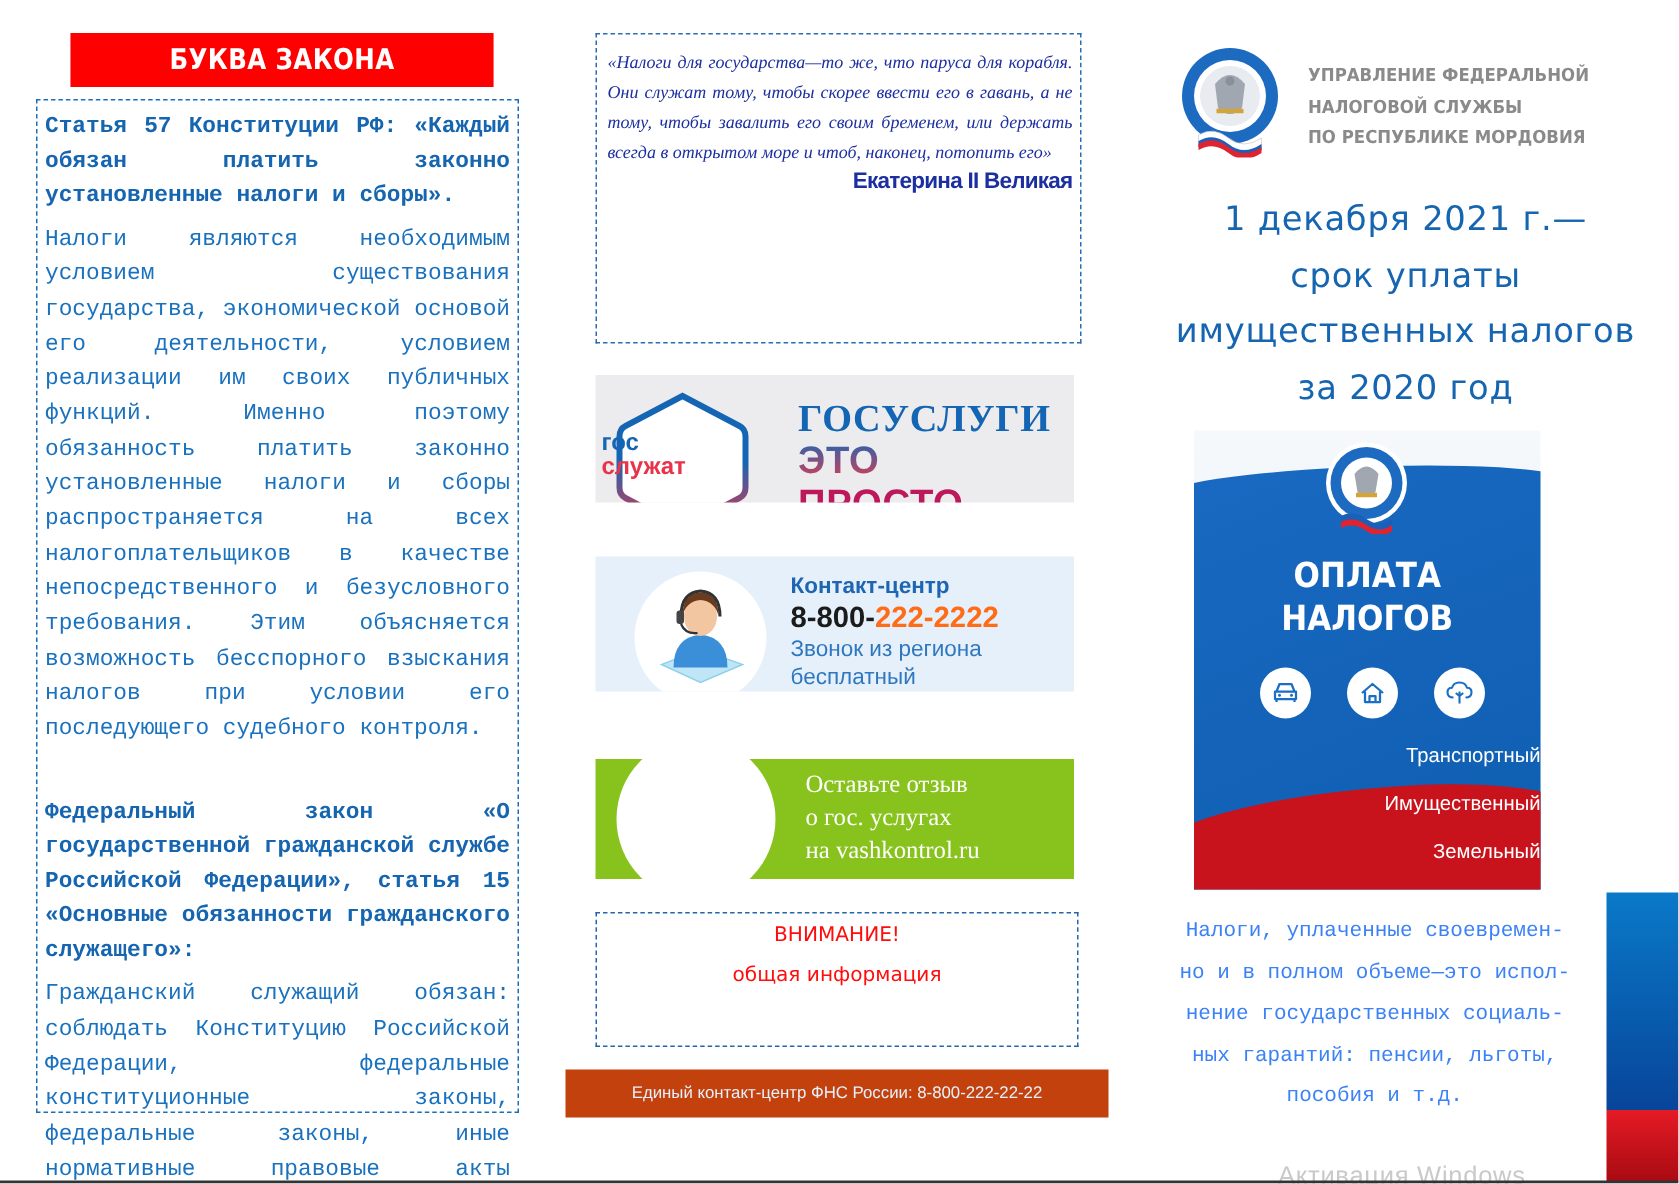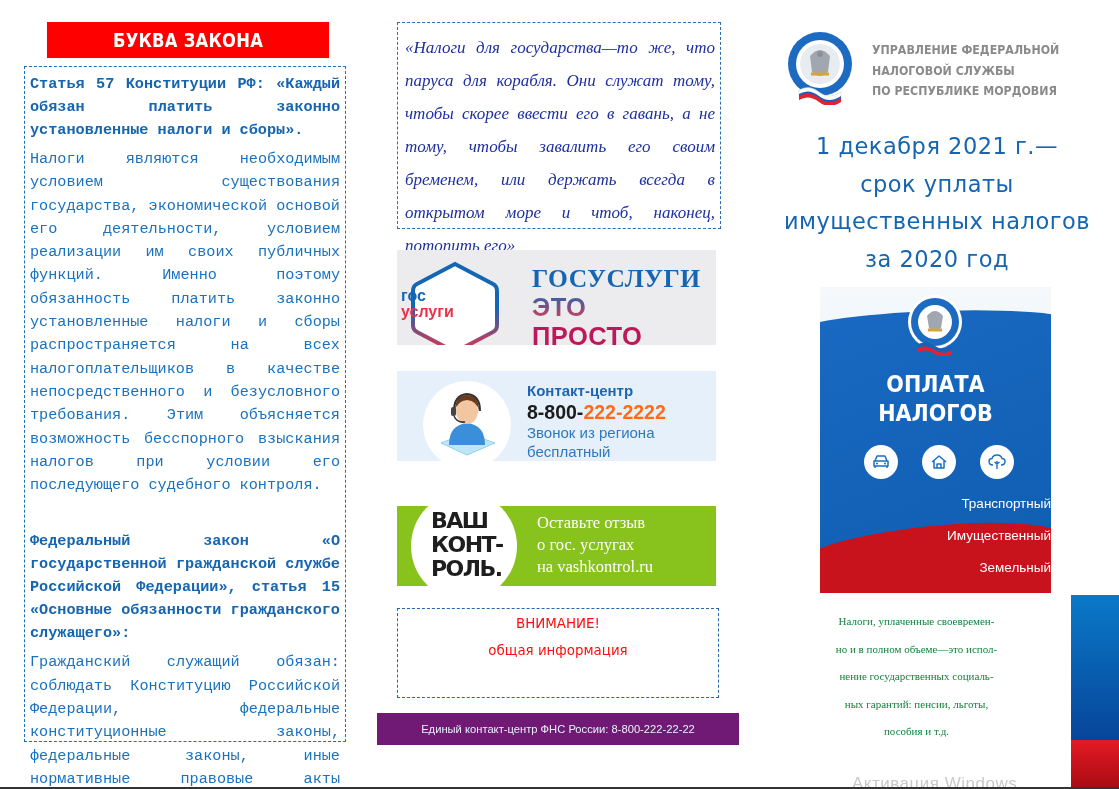--- a/index.html
+++ b/index.html
@@ -23,28 +23,28 @@
     .law-box .h { font-weight: bold; font-size: 15.2px; line-height: 23px; color: #1565b0; }
     .law-box .p { font-size: 15.2px; line-height: 23.3px; margin-top: 6px; }
     .law-box .h2 { margin-top: 33px; }
 
     
     .quote-box {
       position: absolute; left: 397px; top: 22px; width: 324px; height: 207px;
       border: 1.2px dashed #2a6db5; padding: 8px 5px 0 7px;
       font-family: "Liberation Serif", serif; font-style: italic; color: #1c2fa0;
     }
-    .quote-text { font-size: 17px; line-height: 33px; text-align: justify; }
+    .quote-text { font-size: 12px; line-height: 20px; text-align: justify; }
     .quote-author {
       text-align: right; font-family: "Liberation Sans", sans-serif; font-style: normal;
       font-weight: bold; font-size: 15px; color: #1c2fa0; margin-top: 1px; letter-spacing: -0.5px;
     }
 
     .banner { position: absolute; left: 397px; width: 319px; overflow: hidden; }
-    .gos { top: 250px; height: 95px; background: #ecebed; }
+    .gos { top: 250px; height: 85px; background: #ecebed; }
     .gos-hex {
       position: absolute; left: 8px; top: 8px; width: 100px; height: 100px;
     }
     .gos-logo-txt {
       position: absolute; left: 4px; top: 38px; font-weight: bold; font-size: 16px;
       line-height: 16px;
     }
     .gos-logo-txt .a { color: #1466b4; display: block; }
     .gos-logo-txt .b { color: #e8334a; display: block; }
     .gos-big {
@@ -79,40 +79,40 @@
       position: absolute; left: 140px; top: 6px; color: #ffffff; font-family: "Liberation Serif", serif;
       font-size: 16.5px; line-height: 22px;
     }
 
     .warn-box {
       position: absolute; left: 397px; top: 608px; width: 322px; height: 90px;
       border: 1.8px dashed #2466ad; text-align: center; color: #ff0d0d;
       font-family: "DejaVu Sans", sans-serif; font-size: 13.4px; line-height: 27px; padding-top: 1px;
     }
     .fns-bar {
-      position: absolute; left: 377px; top: 713px; width: 362px; height: 32px; background: #701a75;
+      position: absolute; left: 377px; top: 713px; width: 362px; height: 32px; background: #c2410c;
       color: #e8f1fb; text-align: center; font-size: 11.2px; line-height: 32px;
     }
 
     
     .fns-emblem {
       position: absolute; left: 785px; top: 30px; width: 70px; height: 75px;
     }
     .org-name {
       position: absolute; left: 872px; top: 40px; font-family: "DejaVu Sans", sans-serif;
       font-weight: bold; font-size: 12px; line-height: 20.5px; color: #8a8a8a;
       transform: scaleX(0.92); transform-origin: left;
     }
     .deadline {
       position: absolute; left: 772px; top: 128px; width: 330px; text-align: center;
       color: #1565b0; font-family: "DejaVu Sans", sans-serif; font-size: 22.5px; line-height: 37.5px;
       letter-spacing: 0.5px;
     }
     .promo {
-      position: absolute; left: 820px; top: 287px; width: 231px; height: 306px; overflow: hidden;
+      position: absolute; left: 796px; top: 287px; width: 231px; height: 306px; overflow: hidden;
       background: linear-gradient(#f5f9fc, #dde9f3);
     }
     .promo-blue {
       position: absolute; left: -20px; top: 24px; width: 280px; height: 320px;
       background: linear-gradient(160deg, #1a69c2, #0c5cae);
       border-radius: 50% 50% 0 0 / 16px 16px 0 0; transform: rotate(-2deg);
     }
     .promo-red {
       position: absolute; left: -30px; top: 238px; width: 300px; height: 120px;
       background: #c8131c; border-radius: 60% 40% 0 0 / 40px 30px 0 0; transform: rotate(-3deg);
@@ -127,22 +127,22 @@
     .pi {
       position: absolute; top: 0; width: 34px; height: 34px; border-radius: 50%; background: #fff;
       display: flex; align-items: center; justify-content: center;
     }
     .promo-type {
       position: absolute; left: 0; width: 231px; text-align: right; color: #fff; font-weight: normal;
       font-size: 13.5px;
     }
 
     .social-text {
-      position: absolute; left: 770px; top: 608px; width: 293px; text-align: center; color: #15803d;
-      font-family: Liberation Serif, serif; font-size: 11px; line-height: 27.6px;
+      position: absolute; left: 770px; top: 608px; width: 293px; text-align: center; color: #3b82f6;
+      font-family: Liberation Mono, monospace; font-size: 14px; line-height: 27.6px;
     }
 
     .stripe-blue {
       position: absolute; left: 1071px; top: 595px; width: 48px; height: 145px;
       background: linear-gradient(#0a79c8, #07459a);
     }
     .stripe-red {
       position: absolute; left: 1071px; top: 740px; width: 48px; height: 48px;
       background: linear-gradient(#e51b25, #a80a12);
     }
@@ -175,21 +175,21 @@
       <linearGradient id="hexg" x1="0" y1="0" x2="0" y2="1">
         <stop offset="0" stop-color="#1466b4"></stop>
         <stop offset="0.5" stop-color="#1466b4"></stop>
         <stop offset="1" stop-color="#e8334a"></stop>
       </linearGradient>
     </defs>
     <path d="M50 6 L88 26 Q92 28 92 33 L92 67 Q92 72 88 74 L50 94 L12 74 Q8 72 8 67 L8 33 Q8 28 12 26 Z" fill="#ffffff" stroke="url(#hexg)" stroke-width="4"></path>
   </svg>
   <div class="gos-logo-txt">
     <span class="a">гос</span>
-    <span class="b">услуги</span>
+    <span class="b">служат</span>
   </div>
   <div class="gos-big">
     <span class="l1">ГОСУСЛУГИ</span>
     <span class="l2">ЭТО</span>
     <span class="l3">ПРОСТО</span>
   </div>
 </div>
 
 <div class="banner cc">
   <div class="cc-circle">
@@ -206,25 +206,20 @@
   <div class="cc-text">
     <div class="cc-title">Контакт-центр</div>
     <div class="cc-phone"><span>8-800-</span><span class="hl">222-2222</span></div>
     <div class="cc-sub">Звонок из региона</div>
     <div class="cc-sub">бесплатный</div>
   </div>
 </div>
 
 <div class="banner vk">
   <div class="vk-circle"></div>
-  <div class="vk-logo">
-    <div>ВАШ</div>
-    <div>КОНТ-</div>
-    <div>РОЛЬ.</div>
-  </div>
   <div class="vk-text">
     <div>Оставьте отзыв</div>
     <div>о гос. услугах</div>
     <div>на vashkontrol.ru</div>
   </div>
 </div>
 
 <div class="warn-box">
   <div>ВНИМАНИЕ!</div>
   <div>общая информация</div>

